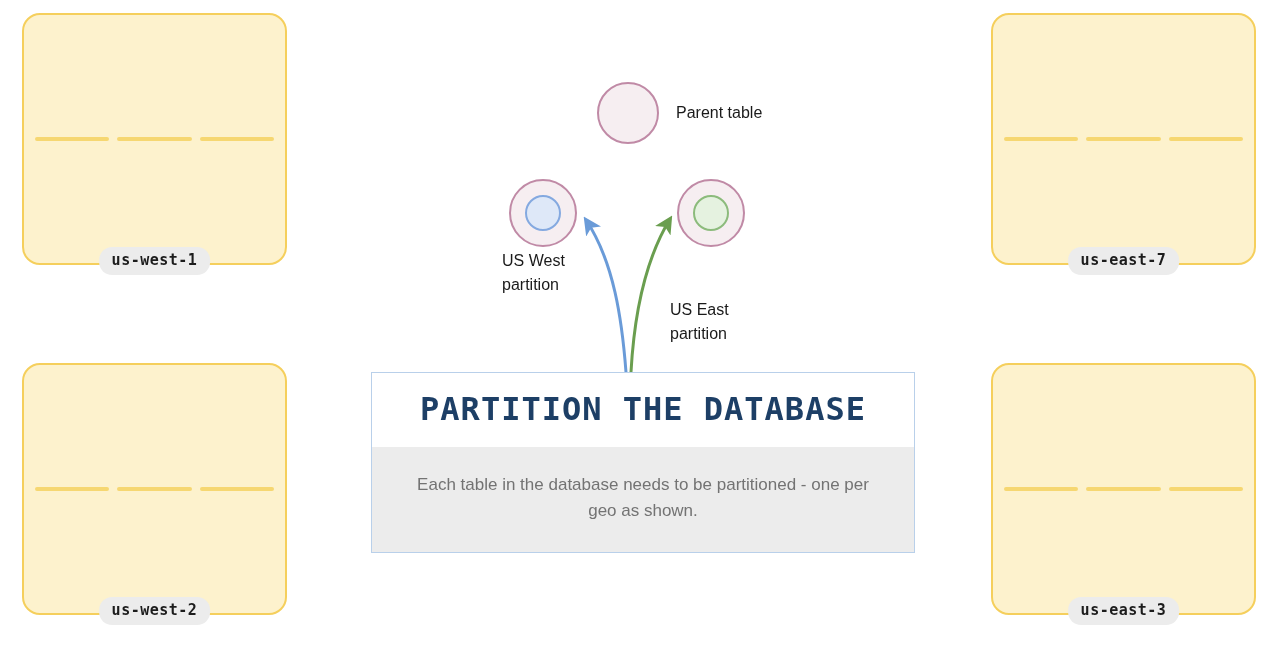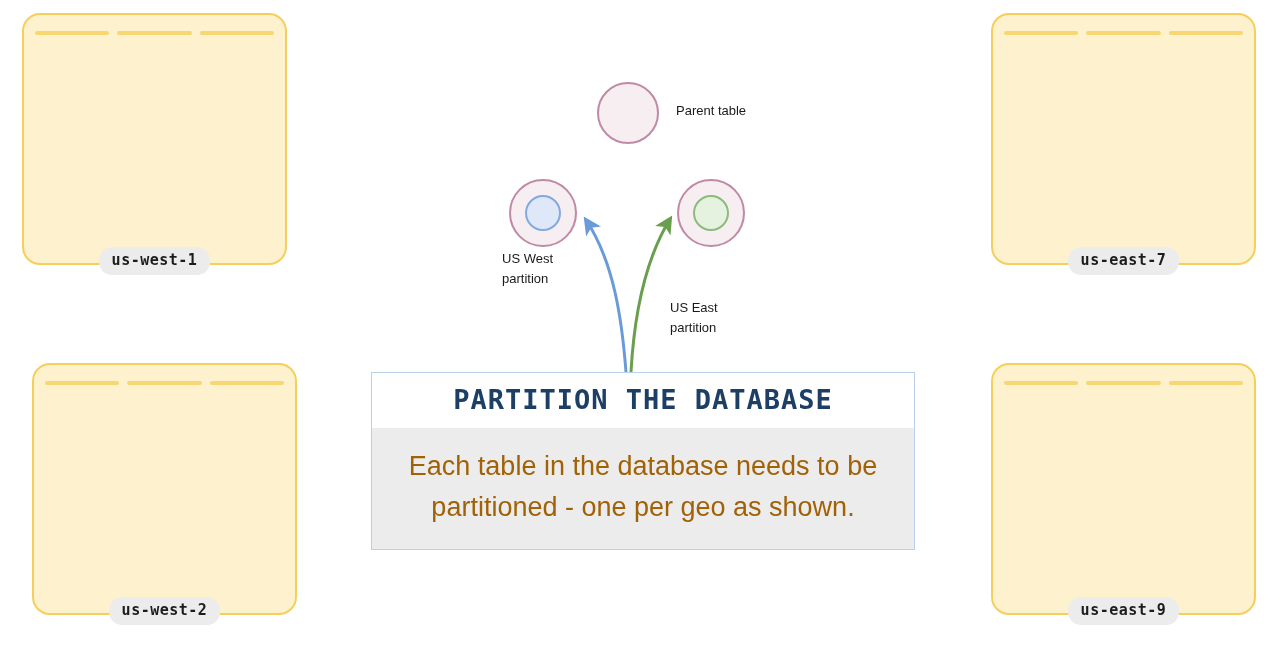--- a/index.html
+++ b/index.html
@@ -26,21 +26,21 @@
   .region {
     position: absolute;
     width: 265px;
     height: 252px;
     box-sizing: border-box;
     background: #fdf2cd;
     border: 2px solid #f5cf5c;
     border-radius: 18px;
     display: flex;
     flex-direction: row;
-    align-items: flex-start;
+    align-items: center;
     justify-content: space-between;
     padding: 16px 11px;
     gap: 8px;
   }
   .region-rail {
     flex: 1 1 0;
     box-sizing: border-box;
     background: #fdf6dd;
     border: 2px solid #f6d771;
     border-radius: 12px;
@@ -57,21 +57,21 @@
     font-size: 15px;
     letter-spacing: 0.5px;
     line-height: 1;
     padding: 6px 13px 7px 13px;
     border-radius: 13px;
     white-space: nowrap;
   }
 
   #region-us-west-1 { left: 22px;  top: 13px;  }
   #region-us-east-1 { left: 991px; top: 13px;  }
-  #region-us-west-2 { left: 32px;  top: 363px; }
+  #region-us-west-2 { left: 22px;  top: 363px; }
   #region-us-east-2 { left: 991px; top: 363px; }
 
   
   .node {
     position: absolute;
     box-sizing: border-box;
     border-radius: 50%;
     display: flex;
     align-items: center;
     justify-content: center;
@@ -111,21 +111,21 @@
   #inner-us-east {
     width: 36px;
     height: 36px;
     background: #e5f2e0;
     border: 2px solid #8cbb7c;
   }
 
   .node-caption {
     position: absolute;
     font-family: "Liberation Sans", sans-serif;
-    font-size: 13px;
+    font-size: 16px;
     color: #1a1a1a;
     line-height: 1.5;
     white-space: pre-line;
   }
   #caption-parent {
     left: 676px;
     top: 101px;
   }
   #caption-us-west {
     left: 502px;
@@ -158,37 +158,37 @@
     background: #ffffff;
   }
   #callout-header {
     background: #ffffff;
     text-align: center;
     padding: 11px 10px 13px 10px;
   }
   #callout-title {
     font-family: "DejaVu Sans Mono", "Liberation Mono", monospace;
     font-weight: bold;
-    font-size: 27px;
+    font-size: 32px;
     letter-spacing: 1px;
     color: #1d3f६6;
     color: #1d3f66;
-    margin: 0;
+    margin: 6px;
   }
   #callout-body {
     background: #ececec;
     text-align: center;
     padding: 18px 34px 22px 34px;
   }
   #callout-text {
     font-family: "Liberation Sans", sans-serif;
-    font-size: 27px;
+    font-size: 17px;
     line-height: 1.5;
-    color: #a16207;
-    margin: 0;
+    color: #737373;
+    margin: 7px;
   }
 </style>
 </head>
 <body>
 
 <div id="stage">
 
   <div class="region" id="region-us-west-1">
     <div class="region-rail"></div>
     <div class="region-rail"></div>
@@ -207,21 +207,21 @@
     <div class="region-rail"></div>
     <div class="region-rail"></div>
     <div class="region-rail"></div>
     <div class="region-label">us-west-2</div>
   </div>
 
   <div class="region" id="region-us-east-2">
     <div class="region-rail"></div>
     <div class="region-rail"></div>
     <div class="region-rail"></div>
-    <div class="region-label">us-east-9</div>
+    <div class="region-label">us-east-3</div>
   </div>
 
   <svg id="arrow-layer" viewBox="0 0 1280 648">
     <defs>
       <marker id="head-blue" markerWidth="6" markerHeight="6" refX="4.6" refY="3" orient="auto">
         <path d="M0,0 L6,3 L0,6 L1.5,3 Z" fill="#6a9bd8"></path>
       </marker>
       <marker id="head-green" markerWidth="6" markerHeight="6" refX="4.6" refY="3" orient="auto">
         <path d="M0,0 L6,3 L0,6 L1.5,3 Z" fill="#6a9e4f"></path>
       </marker>

